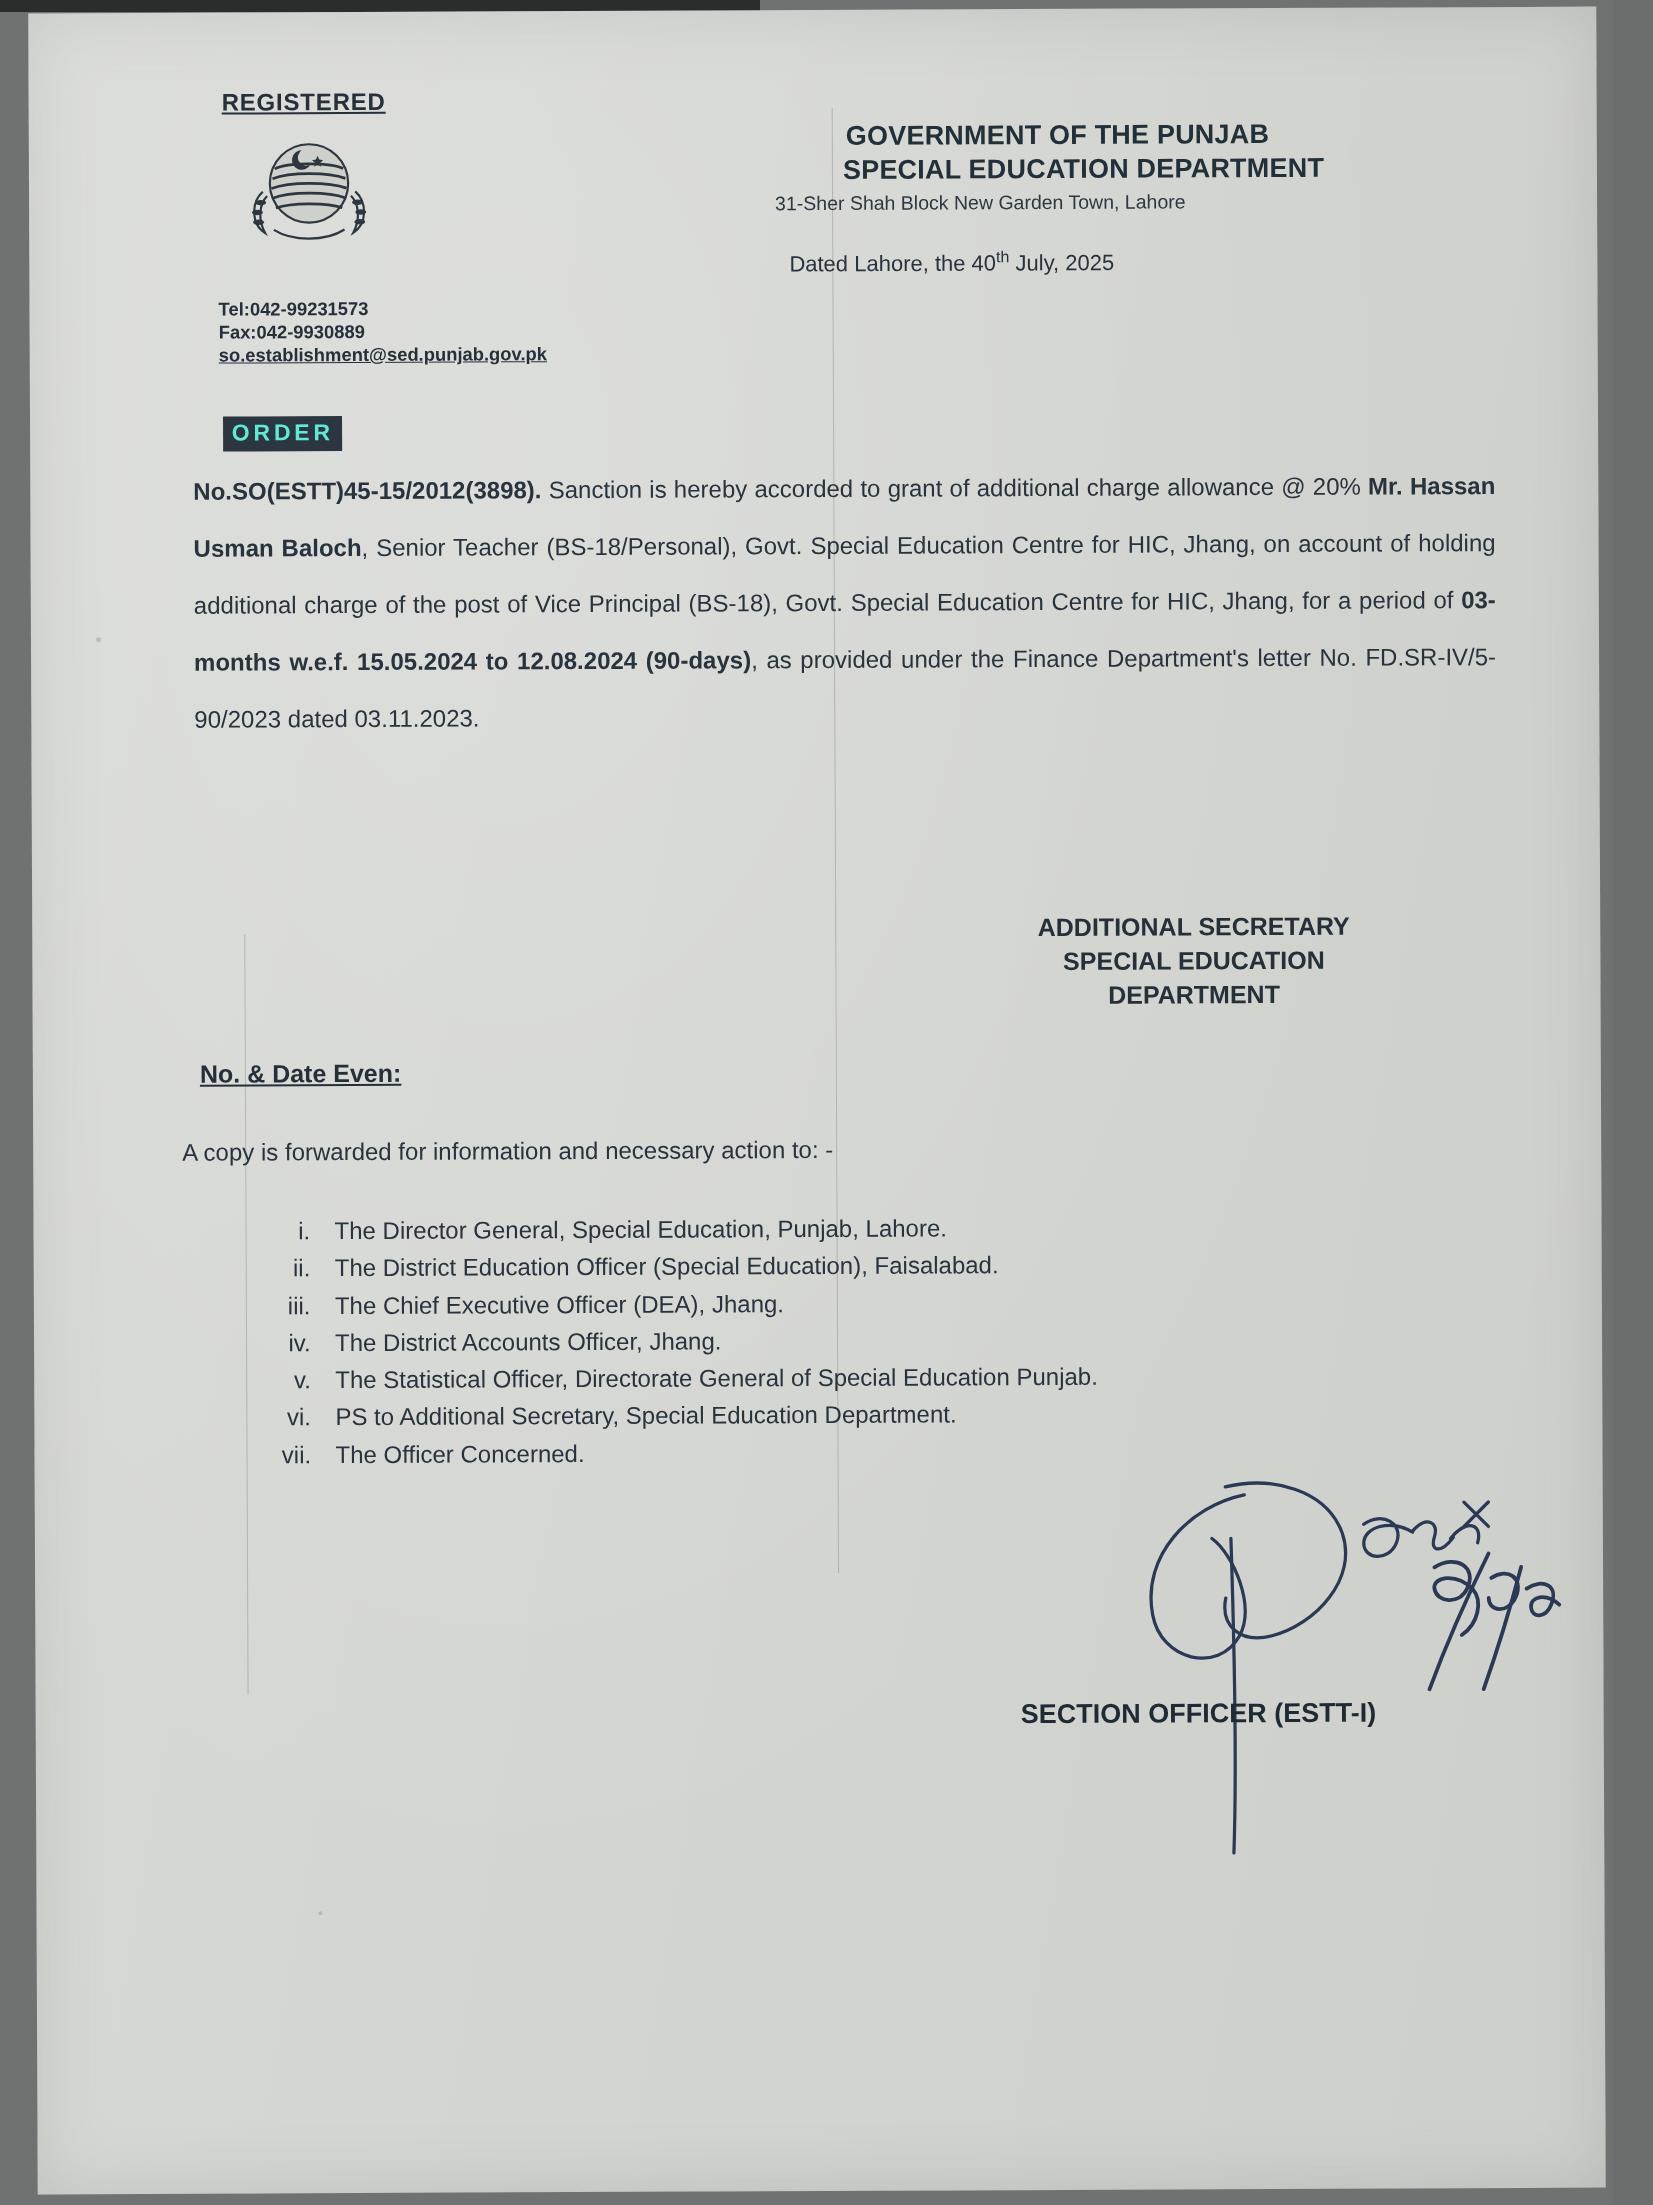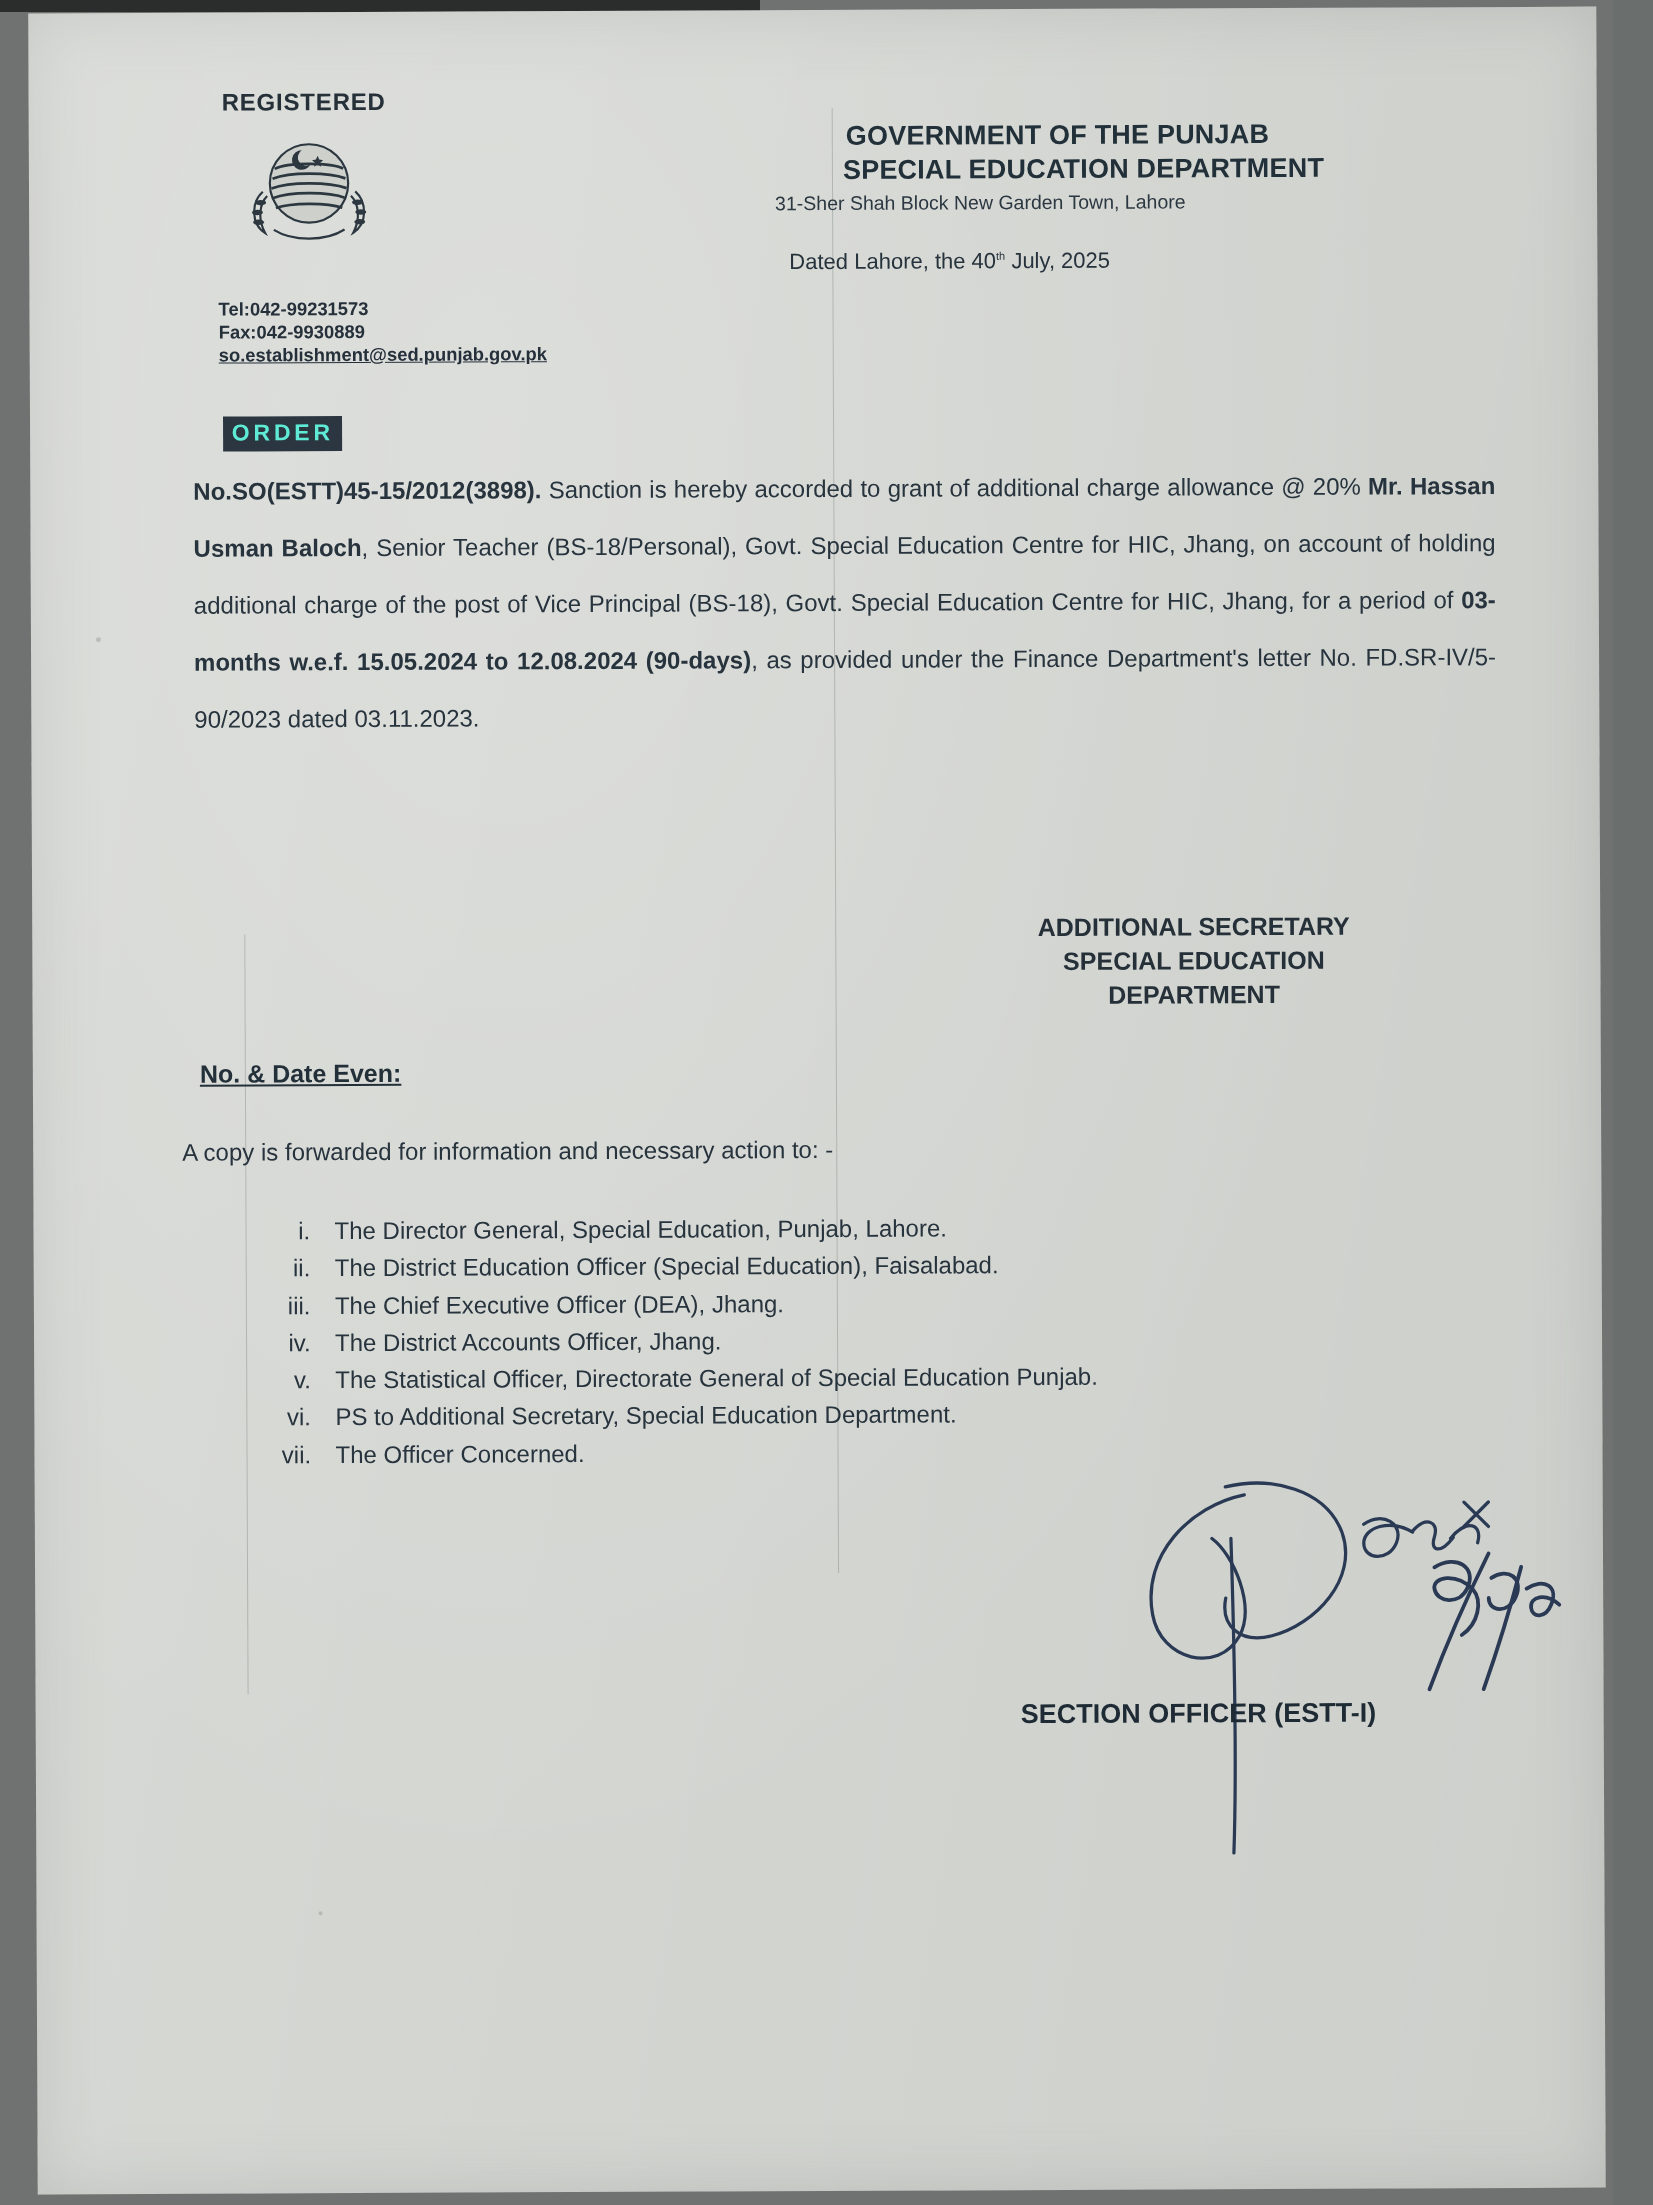--- a/index.html
+++ b/index.html
@@ -62,20 +62,21 @@
     color: #2f3a44;
   }
   
   .registered {
     position: absolute;
     left: 193px;
     top: 76px;
     font-size: 24px;
     font-weight: bold;
     letter-spacing: 0.8px;
+    text-decoration: underline;
     color: #263039;
   }
   .crest {
     position: absolute;
     left: 212px;
     top: 114px;
     width: 136px;
     height: 128px;
   }
   .contact {
@@ -116,21 +117,21 @@
     font-size: 19.5px;
     color: #2b3741;
   }
   .gov-date {
     position: absolute;
     left: 760px;
     top: 239px;
     font-size: 22px;
     color: #26323c;
   }
-  .gov-date sup { font-size: 11px; }
+  .gov-date sup { font-size: 16px; }
   
   .order-badge {
     position: absolute;
     left: 193px;
     top: 404px;
     background: #2b3640;
     color: #5eead4;
     font-size: 23px;
     font-weight: bold;
     letter-spacing: 3.8px;

